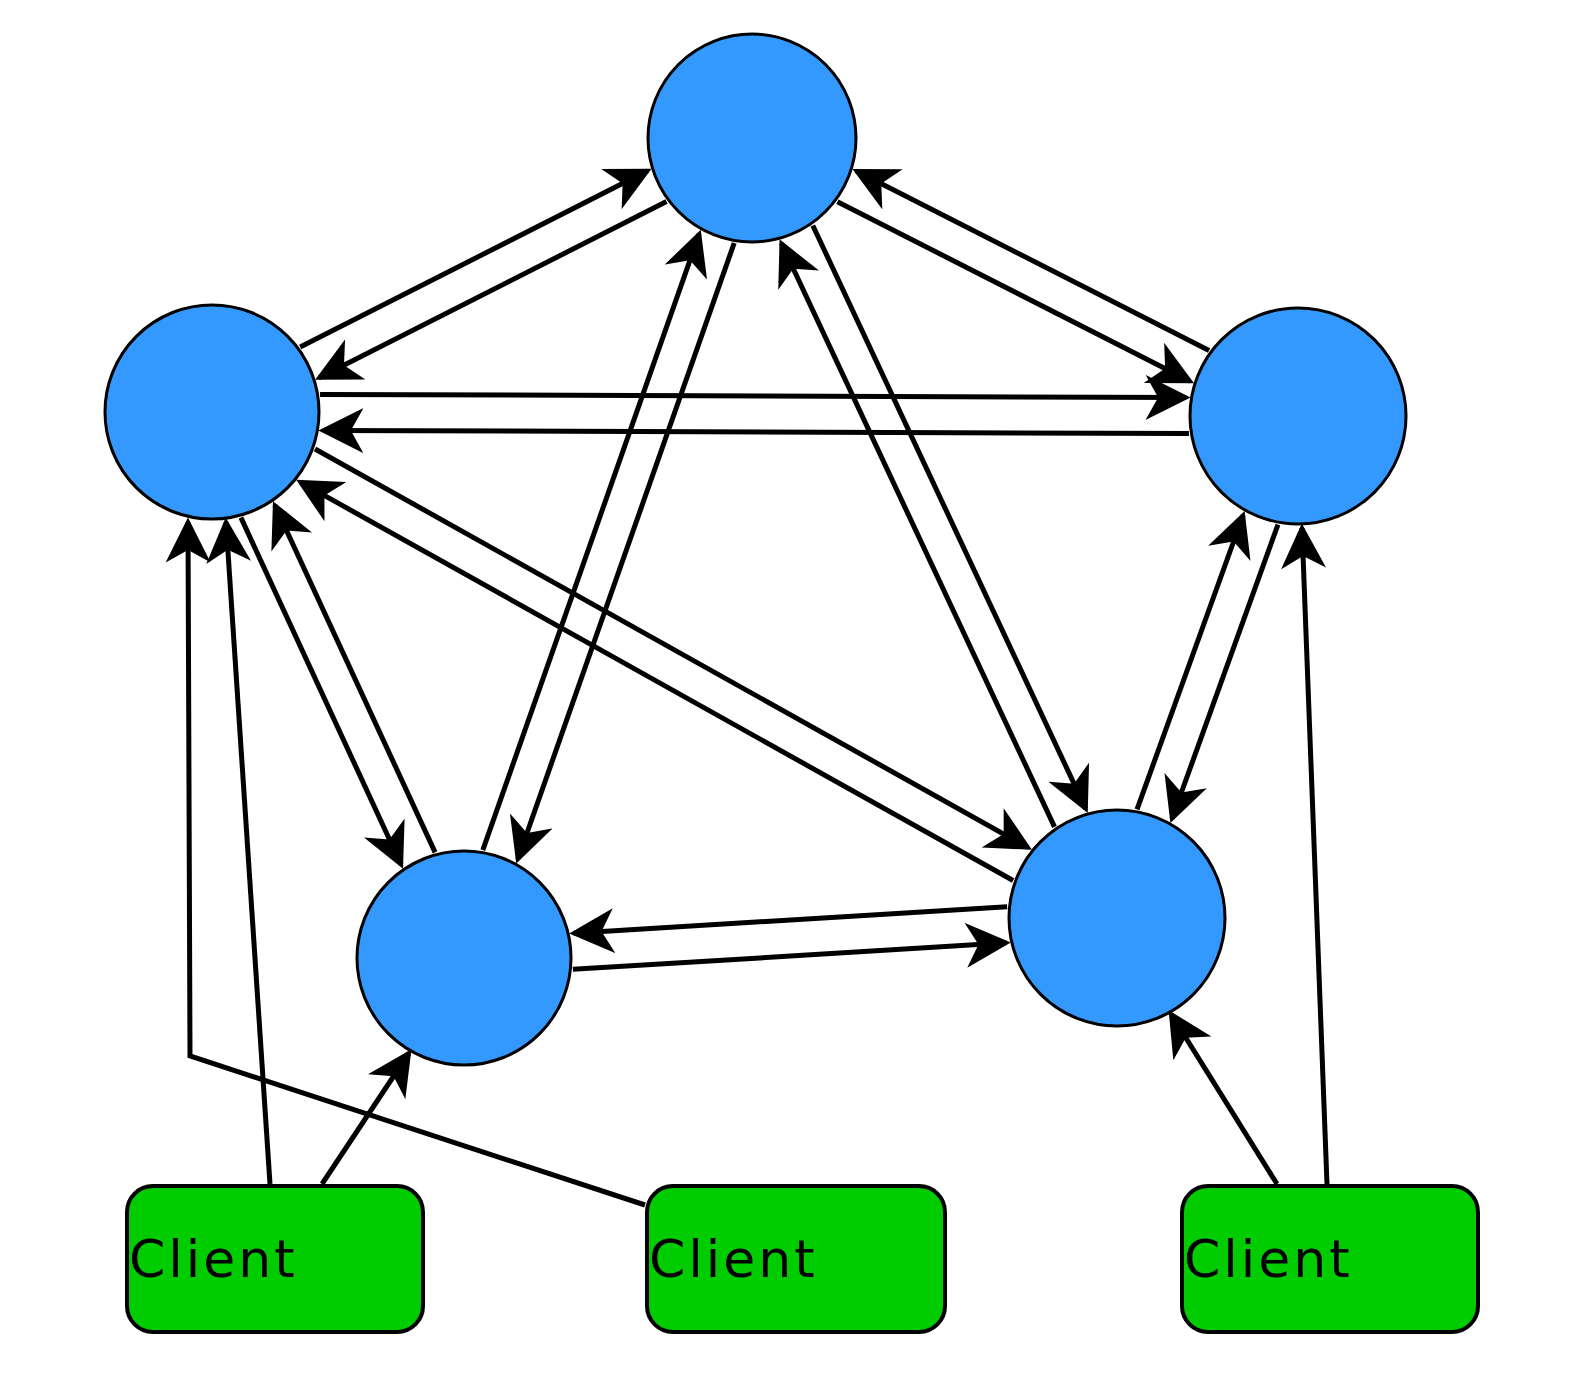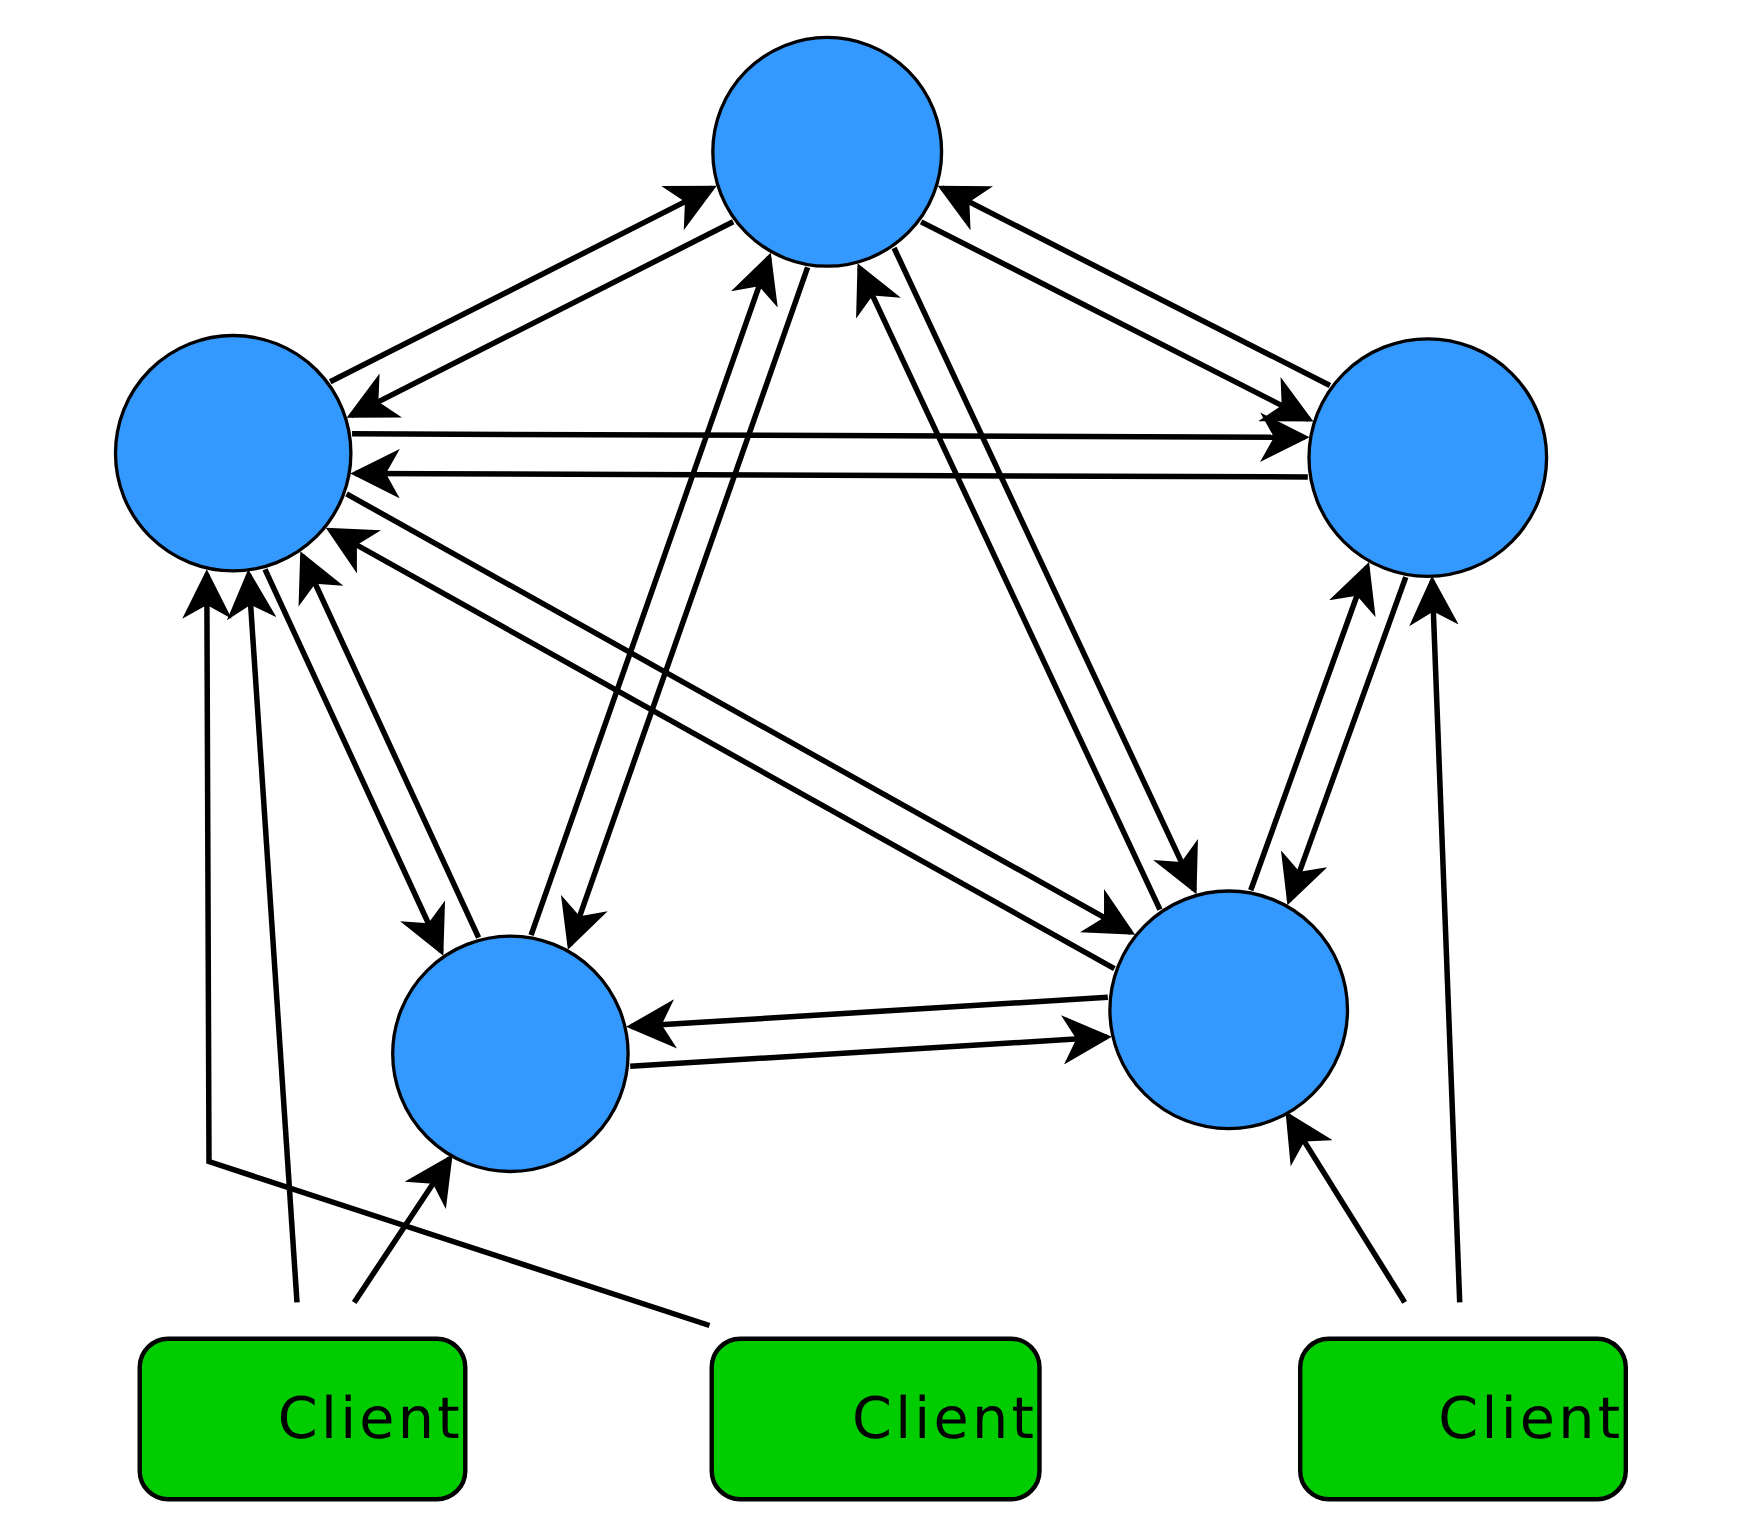--- a/index.html
+++ b/index.html
@@ -12,22 +12,21 @@
     font-family: "DejaVu Sans", sans-serif;
   }
   .stage svg { position: absolute; left: 0; top: 0; }
   .client-box {
     position: absolute;
     box-sizing: border-box;
     border: 4px solid #0c4a6e;
     border-radius: 28px;
     display: flex;
     align-items: center;
-    justify-content: flex-end;
-    margin-top: 31px;
+    justify-content: flex-start;
   }
   .client-label {
     font-size: 52px;
     letter-spacing: 3px;
     color: #000;
     font-family: "DejaVu Sans", sans-serif;
   }
 </style>
 </head>
 <body>

